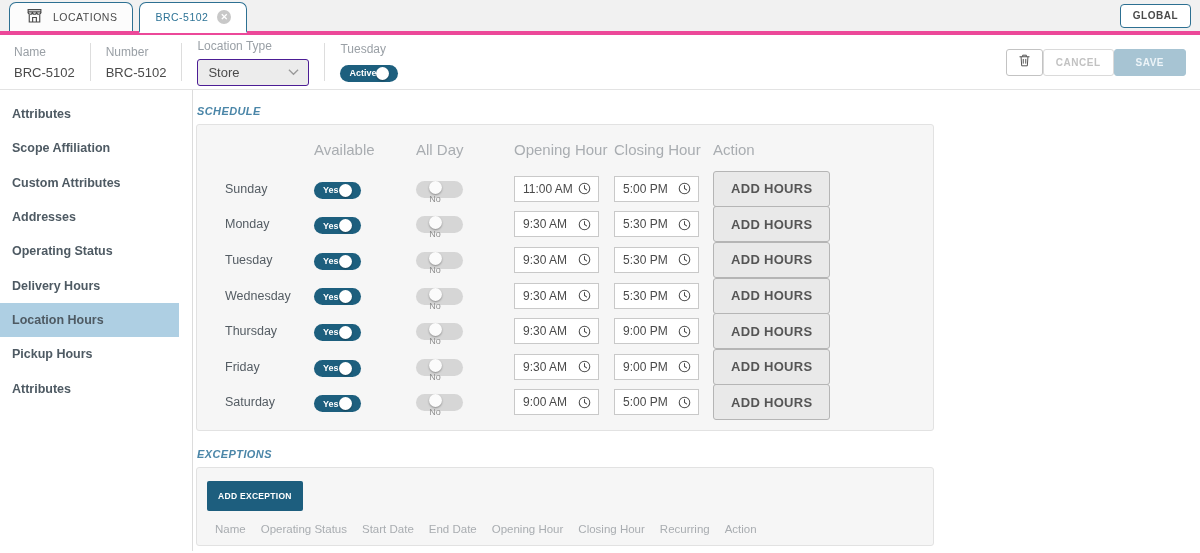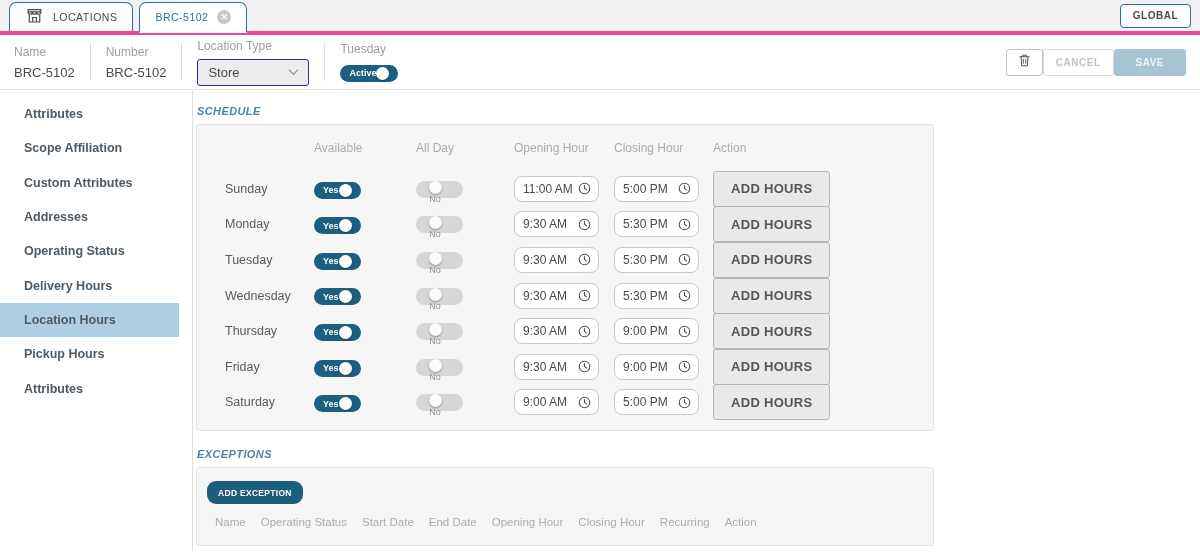--- a/index.html
+++ b/index.html
@@ -43,59 +43,59 @@
                 border-radius:3px; font-size:10px; font-weight:bold; letter-spacing:.5px;
                 color:#c2c2c2; font-family:inherit; cursor:pointer; }
   .save-btn { height:27px; padding:0 21px; background:#a7c4d3; border:1px solid #a7c4d3;
               border-radius:3px; font-size:10px; font-weight:bold; letter-spacing:.5px;
               color:#edf4f8; font-family:inherit; cursor:pointer; }
 
   
   .body-row { display:flex; height:461px; }
   .sidebar { width:193px; border-right:1px solid #dcdcdc; padding-top:7px; flex-shrink:0; }
   .side-item { height:34.3px; width:179px; display:flex; align-items:center;
-               padding-left:24px; font-size:12.5px; font-weight:bold; color:#4e5a63;
+               padding-left:12px; font-size:12.5px; font-weight:bold; color:#4e5a63;
                cursor:pointer; }
   .side-item.active { background:#aecfe3; }
   .main { flex:1; padding:15px 0 0 3px; }
 
   .section-heading { font-style:italic; font-weight:bold; font-size:11px;
                      letter-spacing:.4px; color:#4b86a8; margin:0 0 7px 1px; }
   .panel { width:738px; background:#f6f6f6; border:1px solid #e2e2e2; border-radius:3px; }
   .schedule-panel { padding:14px 16px 10px 28px; margin-bottom:17px; }
 
   .sched-grid { display:grid; grid-template-columns:89px 102px 98px 100px 99px 1fr;
                 grid-template-rows:32px; grid-auto-rows:35.6px; align-items:center; }
-  .col-h { font-size:12px; color:#a9adb1; align-self:start; padding-top:2px; }
+  .col-h { font-size:15px; color:#a9adb1; align-self:start; padding-top:2px; }
   .day-label { font-size:12.5px; color:#545c63; }
 
   .toggle { height:17px; width:47px; border-radius:9px; display:inline-flex;
             align-items:center; justify-content:flex-start; cursor:pointer; }
   .toggle.on  { background:#1d5f7e; padding:0 2px 0 9px; }
   .toggle.off { background:#d6d6d6; padding:0 11px 0 2px;flex-direction:column; }
   .toggle.wide { width:58px; }
   .tog-text { font-size:9px; font-weight:bold; color:#fff; }
   .toggle.off .tog-text { color:#8f8f8f; font-weight:normal; }
   .knob { width:13px; height:13px; border-radius:50%; background:#fff;
           box-shadow:0 1px 2px rgba(0,0,0,.35); flex-shrink:0; }
   .toggle.off .knob { background:#fbfbfb; }
 
   .time-field { width:85px; height:26px; background:#fff; border:1px solid #c9c9c9;
-                border-radius:8px; display:flex; align-items:center; padding:0 7px 0 8px; }
+                border-radius:0; display:flex; align-items:center; padding:0 7px 0 8px; }
   .time-input { flex:1; min-width:0; border:none; outline:none; background:transparent;
                 font-family:inherit; font-size:12px; color:#4a4a4a; padding:0; }
   .clock { display:flex; flex-shrink:0; }
 
   .add-hours { height:36px; padding:0 17px; background:#e9e9e9; border:1px solid #b5b5b5;
                border-radius:3px; font-size:13px; font-weight:bold; letter-spacing:.3px;
                color:#555; font-family:inherit; cursor:pointer; }
 
   .exceptions-panel { height:79px; padding:13px 0 0 10px; }
-  .add-exception { height:23px; padding:0 11px; background:#1d5e7e; border:none;
-                   border-radius:9px; font-size:8.5px; font-weight:bold;
+  .add-exception { height:30px; padding:0 11px; background:#1d5e7e; border:none;
+                   border-radius:2px; font-size:8.5px; font-weight:bold;
                    letter-spacing:.3px; color:#fff; font-family:inherit; cursor:pointer; }
   .exc-headers { display:flex; gap:15px; margin:12px 0 0 8px; font-size:11.5px;
                  color:#a9adb1; }
 </style>
 </head>
 <body>
 
 <div class="app">
 
   <div class="tab-bar">

